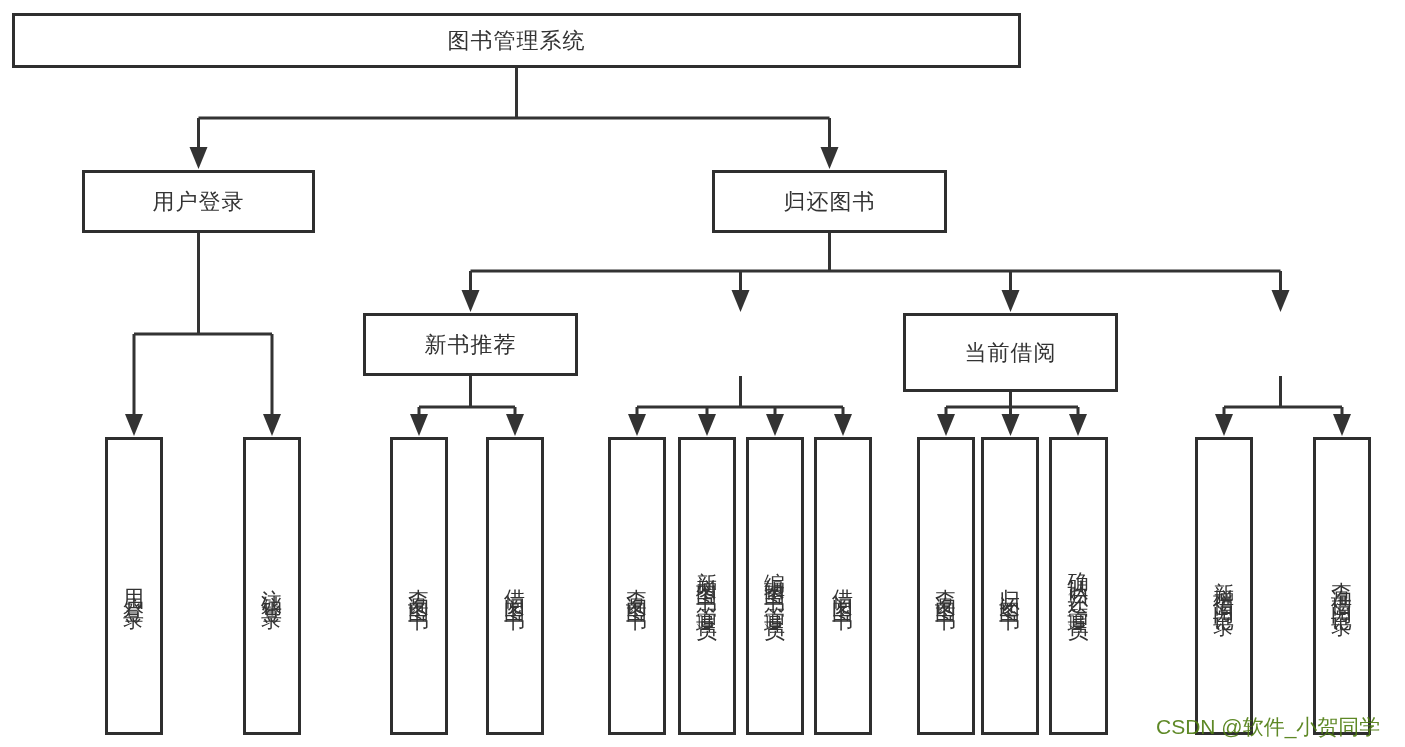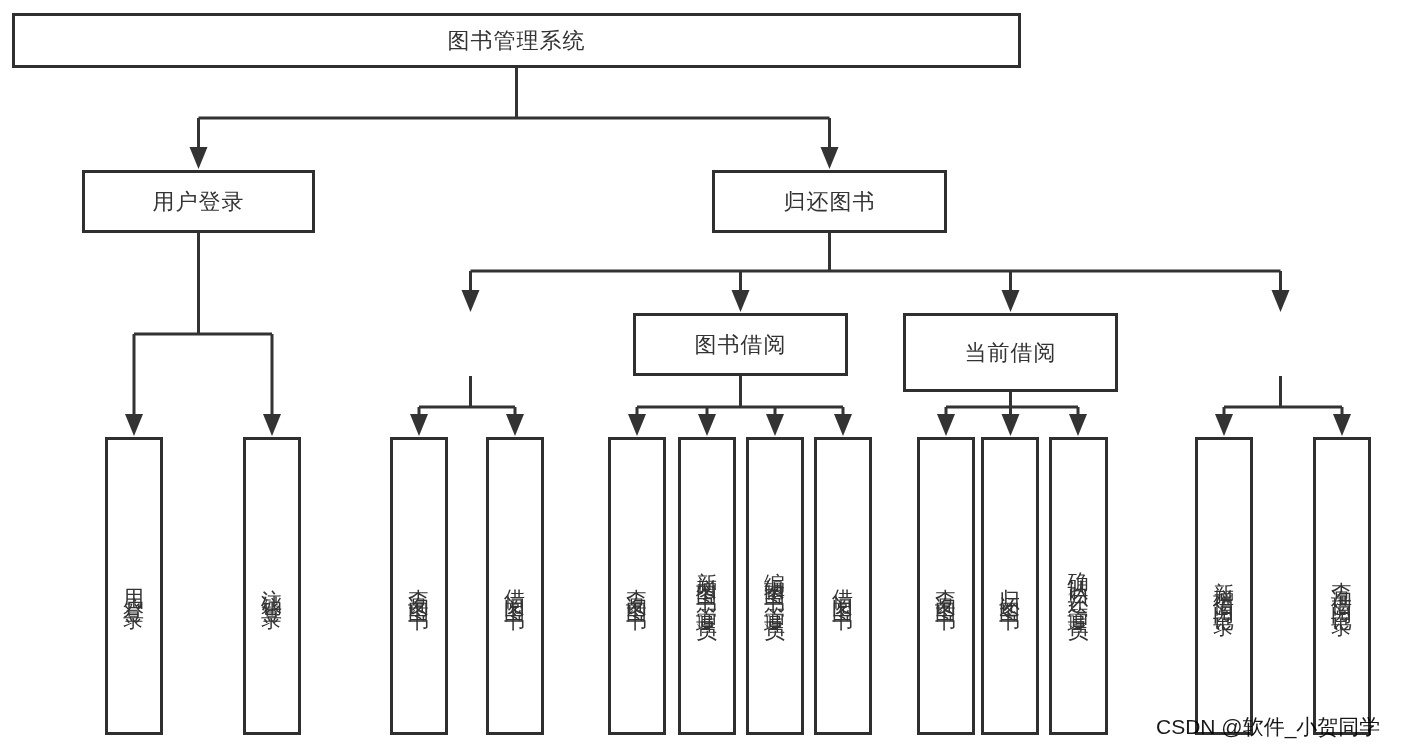--- a/index.html
+++ b/index.html
@@ -33,21 +33,21 @@
     text-orientation: mixed;
     font-size: 21px;
     letter-spacing: 7px;
     line-height: 1;
   }
   .watermark {
     position: absolute;
     left: 1156px;
     top: 713px;
     font-size: 21px;
-    color: #000000;
+    color: #4d7c0f;
     opacity: 0.9;
     white-space: nowrap;
     z-index: 5;
   }
 </style>
 </head>
 <body>
 
 <div class="canvas">
 
@@ -94,21 +94,21 @@
         <polygon fill="#333333" stroke="none" points="1333,414 1351,414 1342,436"></polygon>
       </g>
     </g>
   </svg>
 
   <div class="node h-node" style="left:12px; top:13px; width:1009px; height:55px;">图书管理系统</div>
 
   <div class="node h-node" style="left:82px; top:170px; width:233px; height:63px;">用户登录</div>
   <div class="node h-node" style="left:712px; top:170px; width:235px; height:63px;">归还图书</div>
 
-  <div class="node h-node" style="left:633px; top:313px; width:215px; height:63px;">图书借阅</div>
+  <div class="node h-node" style="left:363px; top:313px; width:215px; height:63px;">新书推荐</div>
   <div class="node h-node" style="left:903px; top:313px; width:215px; height:79px;">当前借阅</div>
 
   <div class="node v-node" style="left:105px; top:437px; width:58px; height:298px;">用户登录</div>
   <div class="node v-node" style="left:243px; top:437px; width:58px; height:298px;">注销登录</div>
 
   <div class="node v-node" style="left:390px; top:437px; width:58px; height:298px;">查询图书</div>
   <div class="node v-node" style="left:486px; top:437px; width:58px; height:298px;">借阅图书</div>
 
   <div class="node v-node" style="left:608px; top:437px; width:58px; height:298px;">查询图书</div>
   <div class="node v-node" style="left:678px; top:437px; width:58px; height:298px;">新增图书（管理员）</div>

